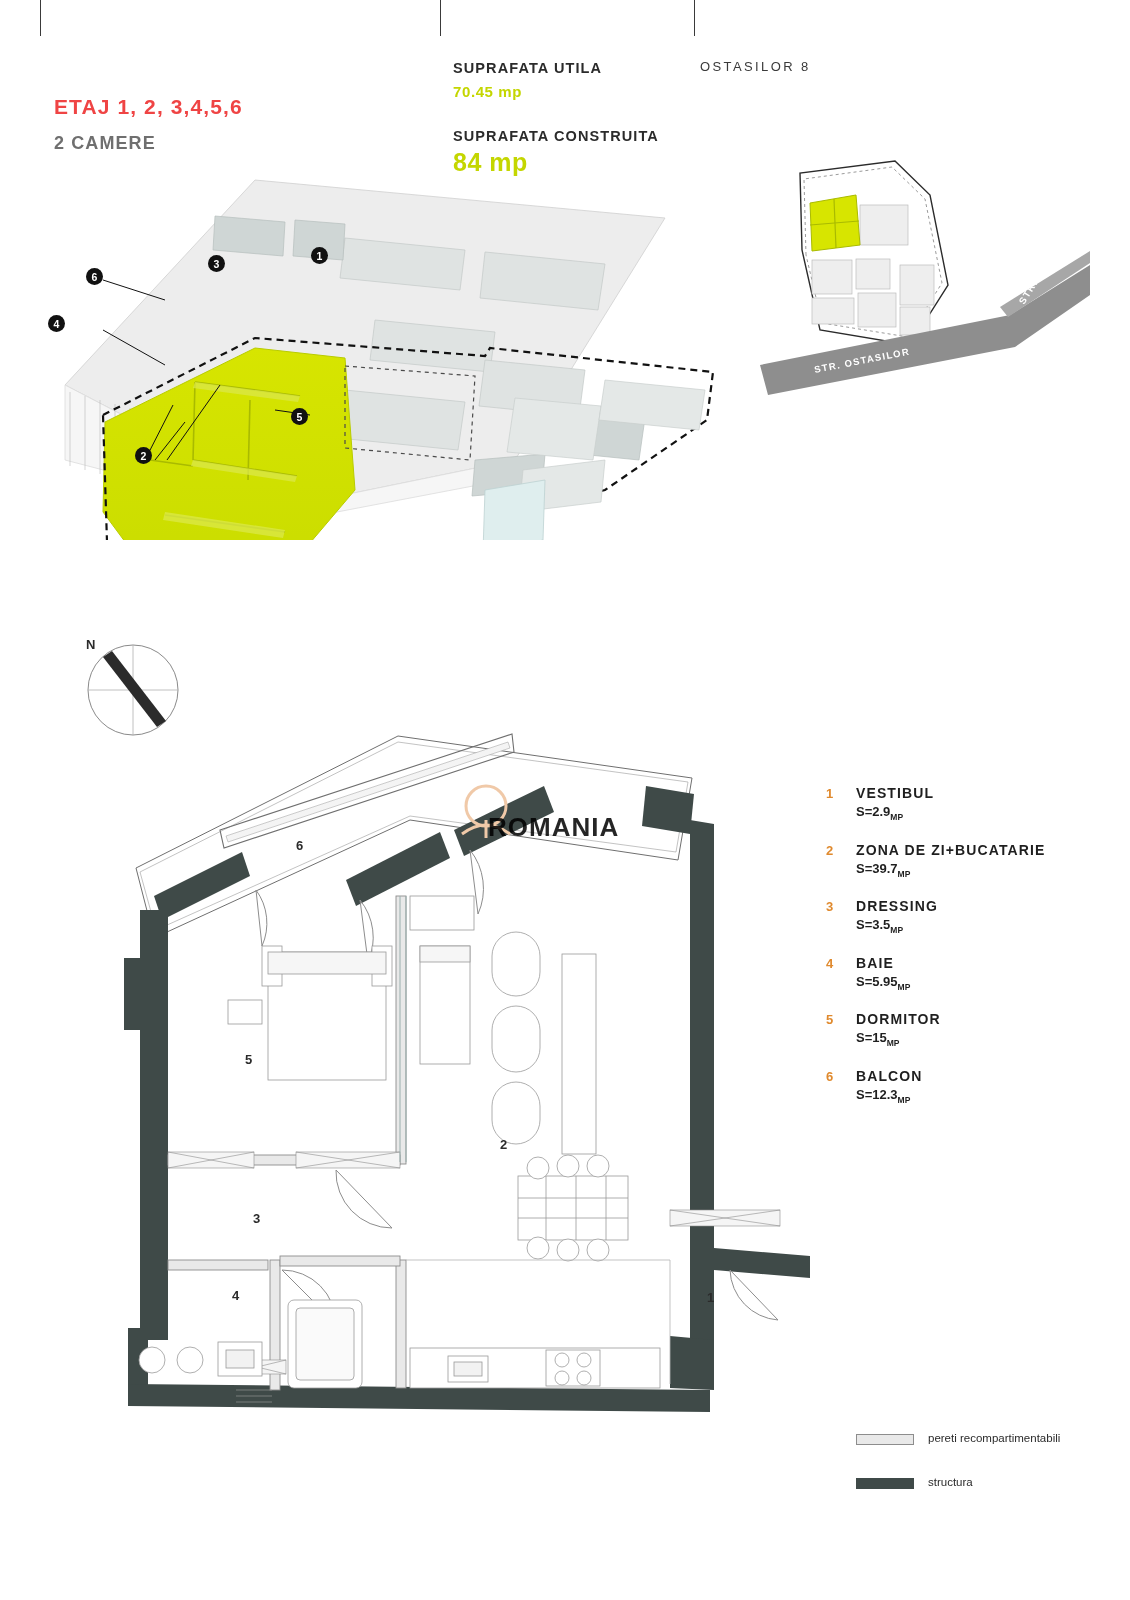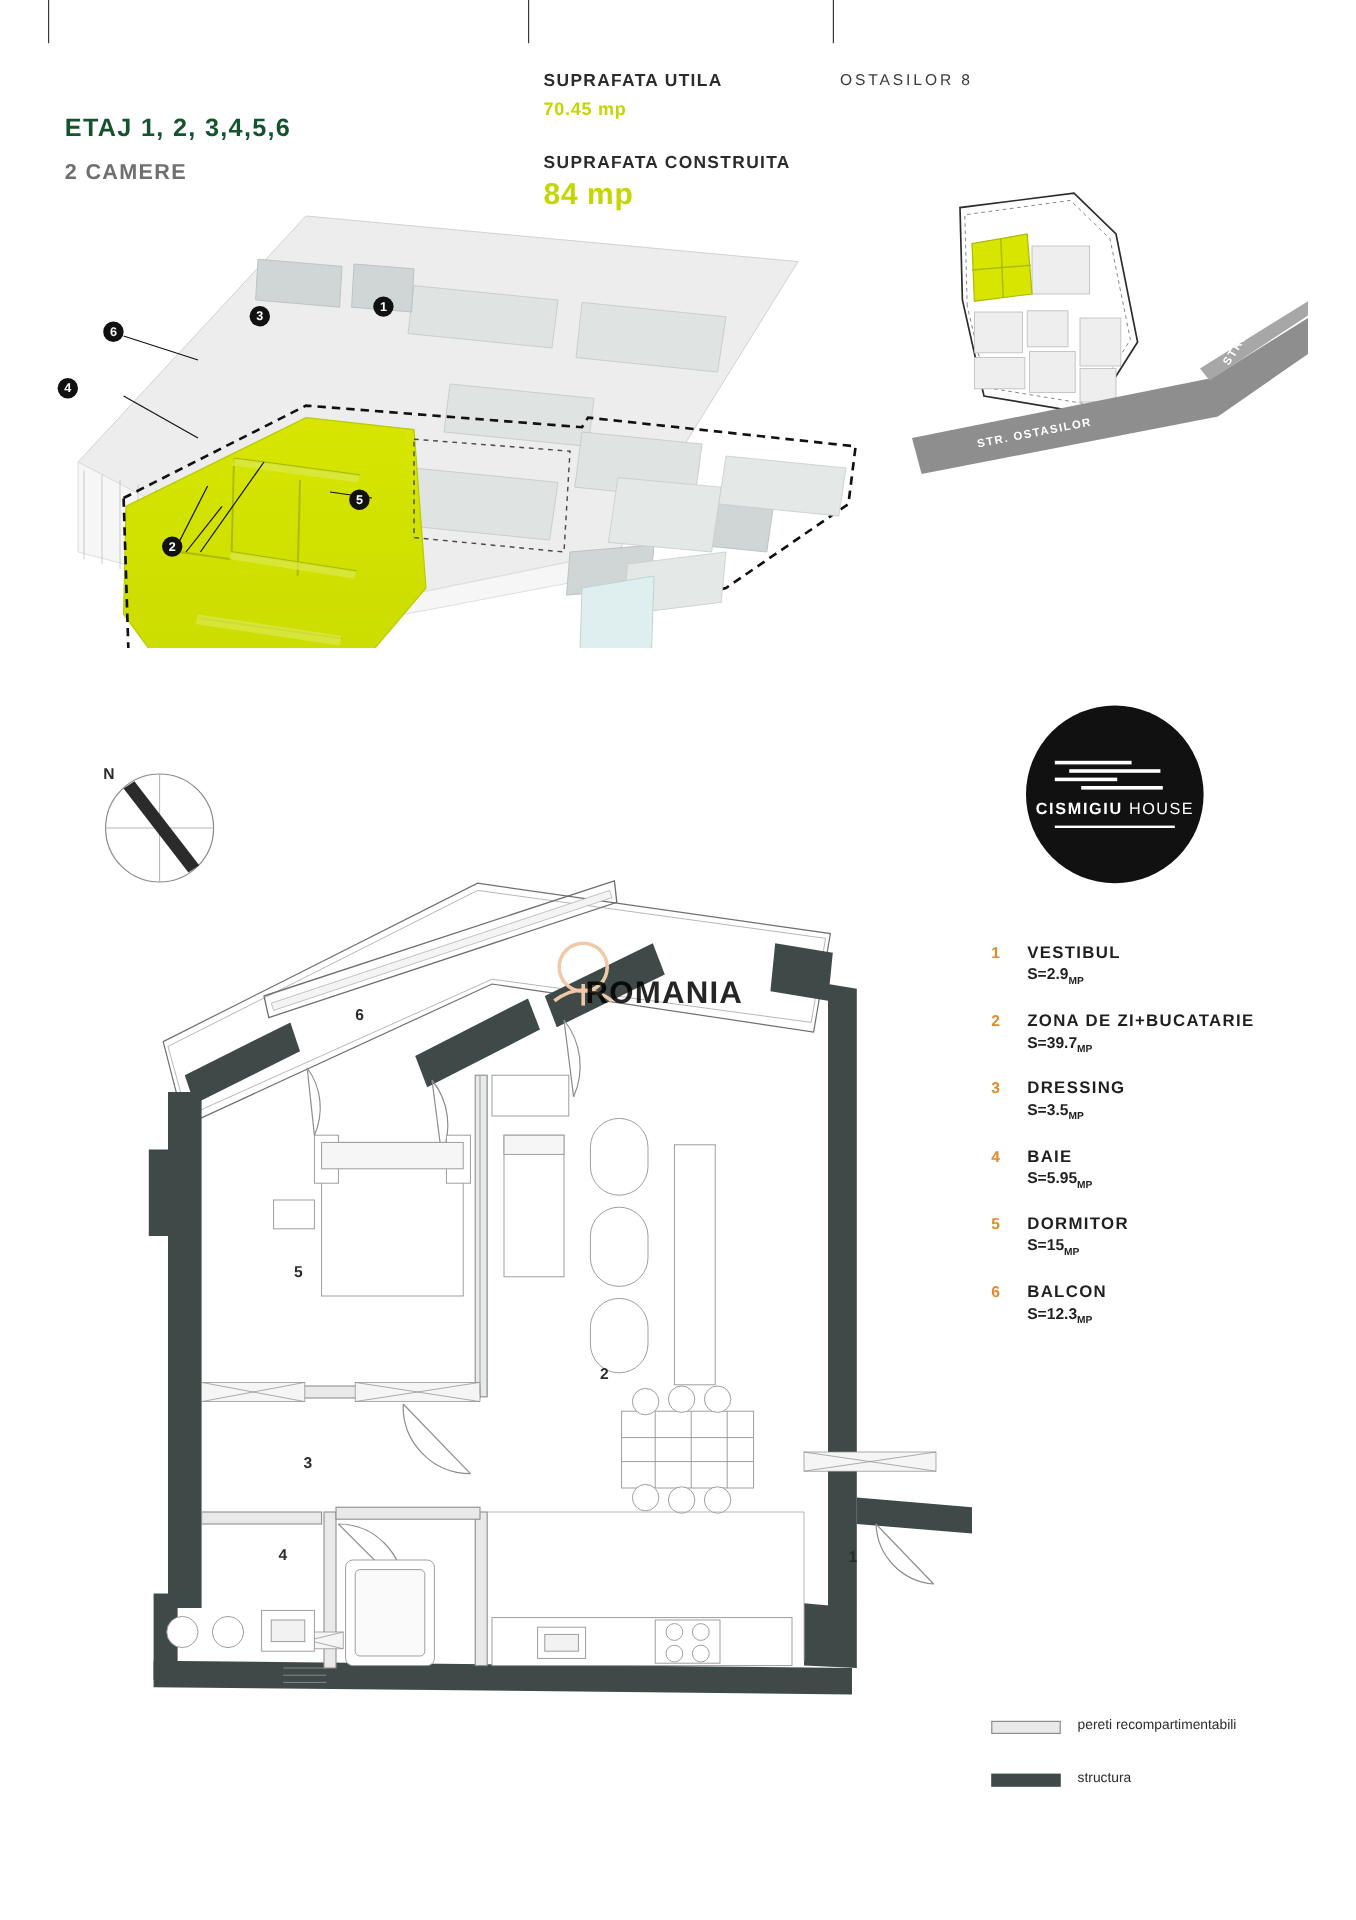--- a/index.html
+++ b/index.html
@@ -21,21 +21,21 @@
   
   .hdr-title {
     position:absolute; left:54px; top:50px;
     font-size:25px; font-weight:bold; letter-spacing:1.2px;
     color:#2b2b2b;
   }
   .hdr-title .accent { color:#c4d600; }
   .hdr-sub1 {
     position:absolute; left:54px; top:95px;
     font-size:21px; font-weight:bold; letter-spacing:1.1px;
-    color:#14532d;
+    color:#ef4444;
   }
   .hdr-sub2 {
     position:absolute; left:54px; top:133px;
     font-size:18px; font-weight:bold; letter-spacing:1.1px;
     color:#6f6f6f;
   }
   .sup-label {
     position:absolute; font-size:14.5px; font-weight:bold;
     letter-spacing:1.1px; color:#2b2b2b;
   }
@@ -118,21 +118,21 @@
     font-size:14px; font-weight:bold; letter-spacing:1.1px; color:#1f1f1f;
     display:block;
   }
   .legend-area {
     font-size:13px; font-weight:bold; color:#1f1f1f; display:block; margin-top:3px;
   }
   .legend-area .unit { font-size:8.5px; font-weight:bold; vertical-align:sub; }
 
   
   .key { position:absolute; left:826px; top:1430px; width:270px; }
-  .key-row { position:relative; height:22px; margin-bottom:22px; }
+  .key-row { position:relative; height:22px; margin-bottom:22px;margin-left:30px; }
   .key-sw { position:absolute; left:0; top:4px; width:58px; height:11px; }
   .key-sw.light { background:#e9e9e9; border:1px solid #8d8d8d; }
   .key-sw.dark { background:#3f4a48; }
   .key-label {
     position:absolute; left:72px; top:2px;
     font-size:11.5px; color:#2b2b2b;
   }
 </style>
 </head>
 <body>
@@ -288,33 +288,20 @@
   <div class="compass-n">N</div>
   <div class="compass">
     <svg width="110" height="110" viewBox="0 0 110 110">
       <circle cx="55" cy="55" r="45" fill="none" stroke="#8a8a8a" stroke-width="1"></circle>
       <line x1="10" y1="55" x2="100" y2="55" stroke="#b0b0b0" stroke-width=".8"></line>
       <line x1="55" y1="10" x2="55" y2="100" stroke="#b0b0b0" stroke-width=".8"></line>
       <polygon points="25,22 34,16 88,86 79,92" fill="#2b2b2b"></polygon>
     </svg>
   </div>
 
-  <div class="logo-badge">
-    <div class="lines">
-      <i style="left:0; top:0; width:64px;"></i>
-      <i style="left:12px; top:7px; width:76px;"></i>
-      <i style="left:0; top:14px; width:52px;"></i>
-      <i style="left:22px; top:21px; width:68px;"></i>
-    </div>
-    <div class="logo-rule"></div>
-    <div class="logo-text">
-      <b>CISMIGIU</b>
-      <span>HOUSE</span>
-    </div>
-  </div>
 
   <div class="plan">
     <svg width="700" height="730" viewBox="0 0 700 730">
 
       <polygon points="26,168 288,36 582,78 568,160 300,120 44,238" fill="#ffffff" stroke="#6f6f6f" stroke-width="1"></polygon>
       <polygon points="30,172 288,42 578,82 566,152 300,116 46,230" fill="none" stroke="#9a9a9a" stroke-width=".6"></polygon>
 
       <polygon points="110,130 402,34 404,52 114,148" fill="none" stroke="#6f6f6f" stroke-width="1.1"></polygon>
       <polygon points="116,136 398,42 400,48 118,142" fill="#f4f4f4" stroke="#9a9a9a" stroke-width=".5"></polygon>
 

